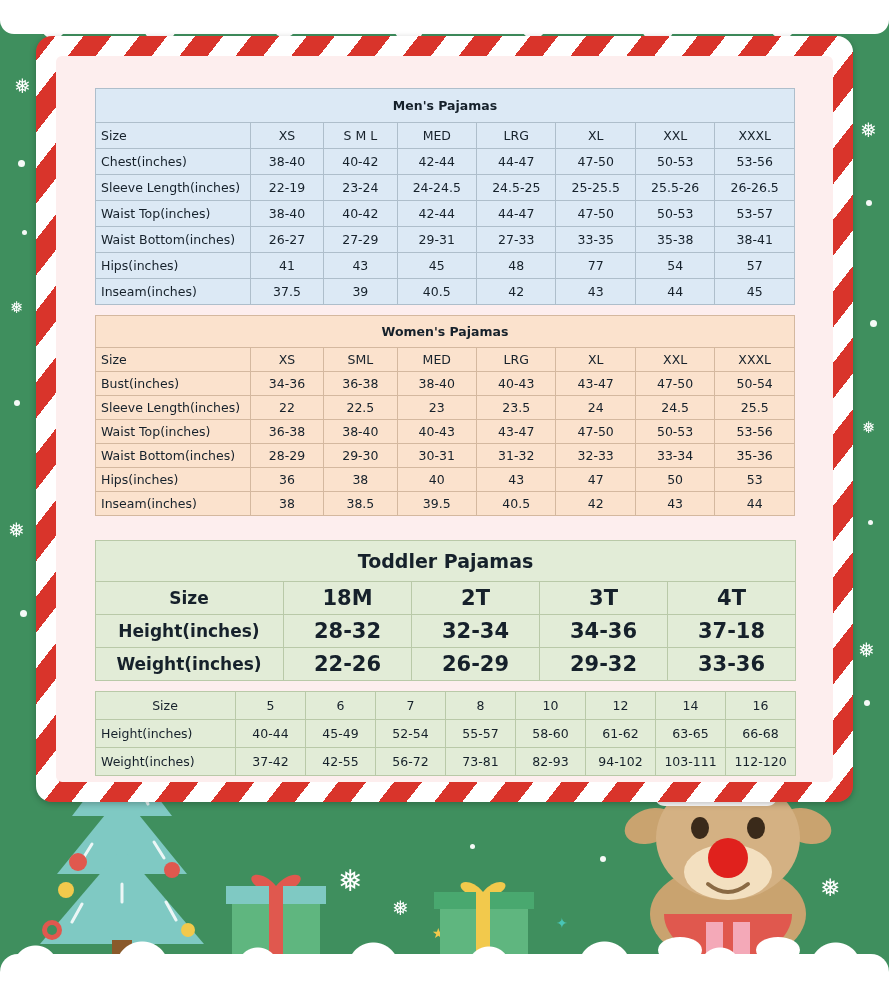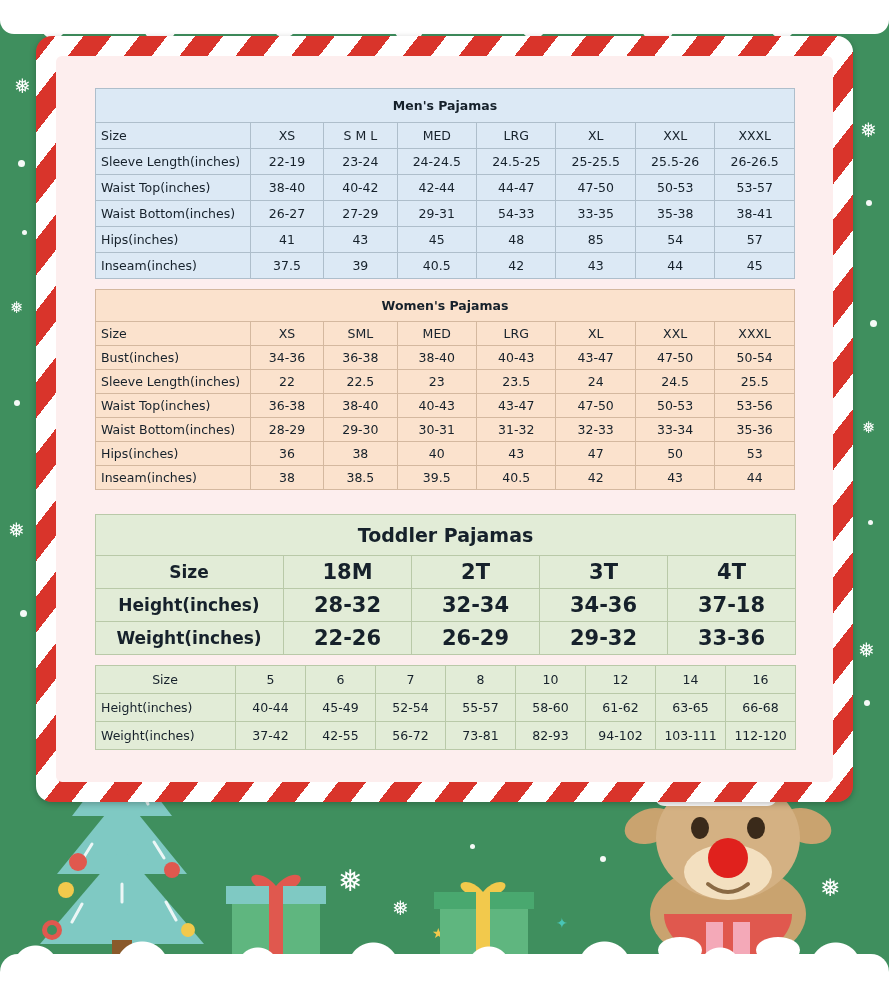--- a/index.html
+++ b/index.html
@@ -296,20 +296,30 @@
         <td class="rowlabel">Size</td>
         <td>XS</td>
         <td>S M L</td>
         <td>MED</td>
         <td>LRG</td>
         <td>XL</td>
         <td>XXL</td>
         <td>XXXL</td>
       </tr>
       <tr>
+        <td class="rowlabel">Chest(inches)</td>
+        <td>38-40</td>
+        <td>40-42</td>
+        <td>42-44</td>
+        <td>44-47</td>
+        <td>47-50</td>
+        <td>50-53</td>
+        <td>53-56</td>
+      </tr>
+      <tr>
         <td class="rowlabel">Sleeve Length(inches)</td>
         <td>22-19</td>
         <td>23-24</td>
         <td>24-24.5</td>
         <td>24.5-25</td>
         <td>25-25.5</td>
         <td>25.5-26</td>
         <td>26-26.5</td>
       </tr>
       <tr>
@@ -320,32 +330,32 @@
         <td>44-47</td>
         <td>47-50</td>
         <td>50-53</td>
         <td>53-57</td>
       </tr>
       <tr>
         <td class="rowlabel">Waist Bottom(inches)</td>
         <td>26-27</td>
         <td>27-29</td>
         <td>29-31</td>
-        <td>54-33</td>
+        <td>27-33</td>
         <td>33-35</td>
         <td>35-38</td>
         <td>38-41</td>
       </tr>
       <tr>
         <td class="rowlabel">Hips(inches)</td>
         <td>41</td>
         <td>43</td>
         <td>45</td>
         <td>48</td>
-        <td>85</td>
+        <td>77</td>
         <td>54</td>
         <td>57</td>
       </tr>
       <tr>
         <td class="rowlabel">Inseam(inches)</td>
         <td>37.5</td>
         <td>39</td>
         <td>40.5</td>
         <td>42</td>
         <td>43</td>

